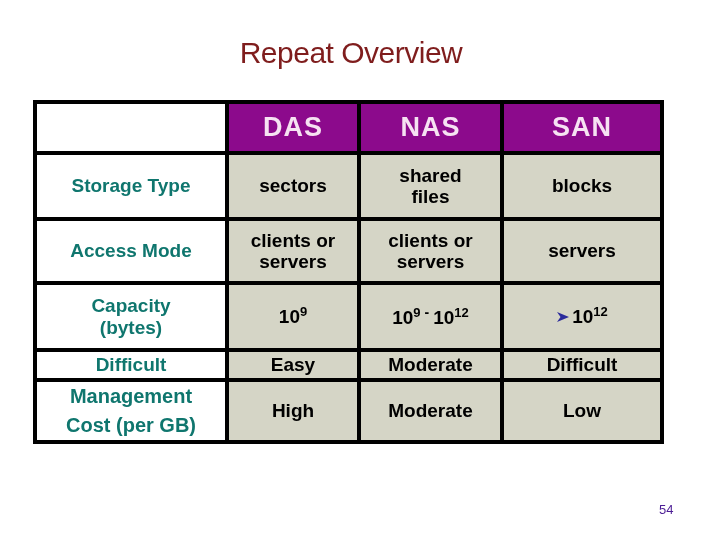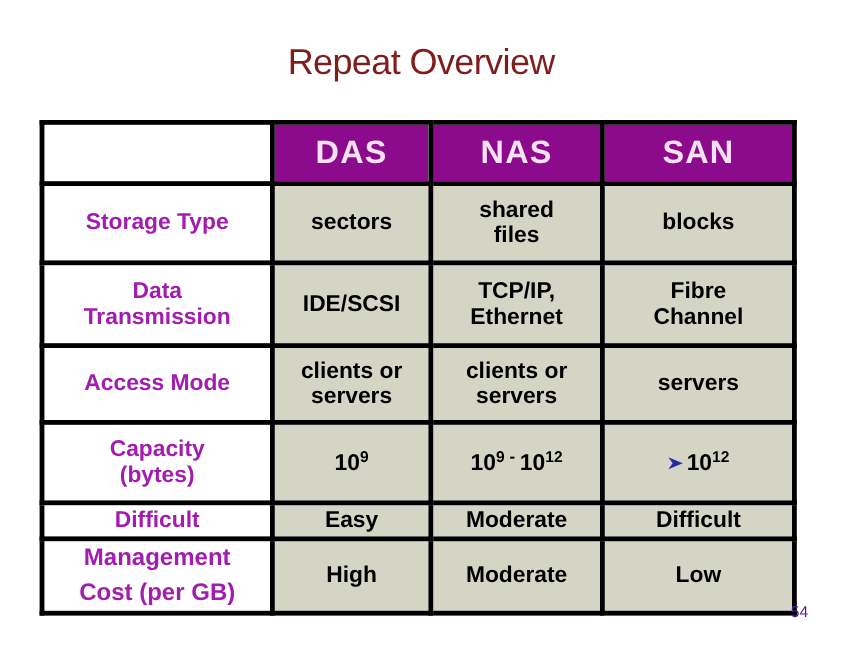--- a/index.html
+++ b/index.html
@@ -42,21 +42,21 @@
     line-height: 1.12;
     overflow: hidden;
   }
   td.corner { border: none; background: #ffffff; }
   td.head {
     background: #8C0A8C;
     color: #F6E2F2;
     font-size: 27px;
     letter-spacing: 1px;
   }
-  td.rowlabel { background: #ffffff; color: #a21caf; font-size: 19px; }
+  td.rowlabel { background: #ffffff; color: #0f766e; font-size: 19px; }
   td.rowlabel.small { font-size: 20px; line-height: 1.45; }
   td.data { background: #D5D5C6; color: #000000; font-size: 19px; }
   tr.r-head { height: 51px; }
   tr.r-1 { height: 66px; }
   tr.r-2 { height: 69px; }
   tr.r-3 { height: 64px; }
   tr.r-4 { height: 67px; }
   tr.r-5 { height: 30px; }
   tr.r-6 { height: 58px; }
   .sup { font-size: 13px; vertical-align: 7px; }
@@ -91,29 +91,20 @@
         <td class="head">NAS</td>
         <td class="head">SAN</td>
       </tr>
       <tr class="r-1">
         <td class="rowlabel">Storage Type</td>
         <td class="data">sectors</td>
         <td class="data">shared
 files</td>
         <td class="data">blocks</td>
       </tr>
-      <tr class="r-2">
-        <td class="rowlabel">Data
-Transmission</td>
-        <td class="data">IDE/SCSI</td>
-        <td class="data">TCP/IP,
-Ethernet</td>
-        <td class="data">Fibre
-Channel</td>
-      </tr>
       <tr class="r-3">
         <td class="rowlabel">Access Mode</td>
         <td class="data">clients or
 servers</td>
         <td class="data">clients or
 servers</td>
         <td class="data">servers</td>
       </tr>
       <tr class="r-4">
         <td class="rowlabel">Capacity

